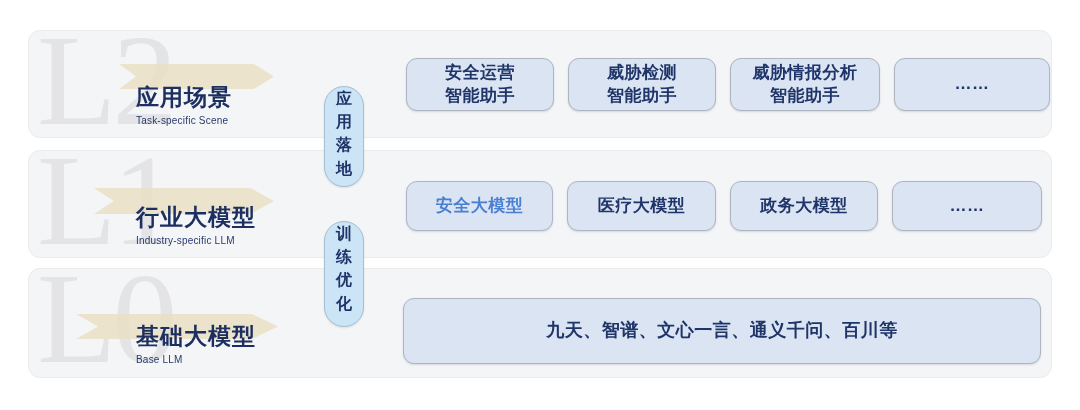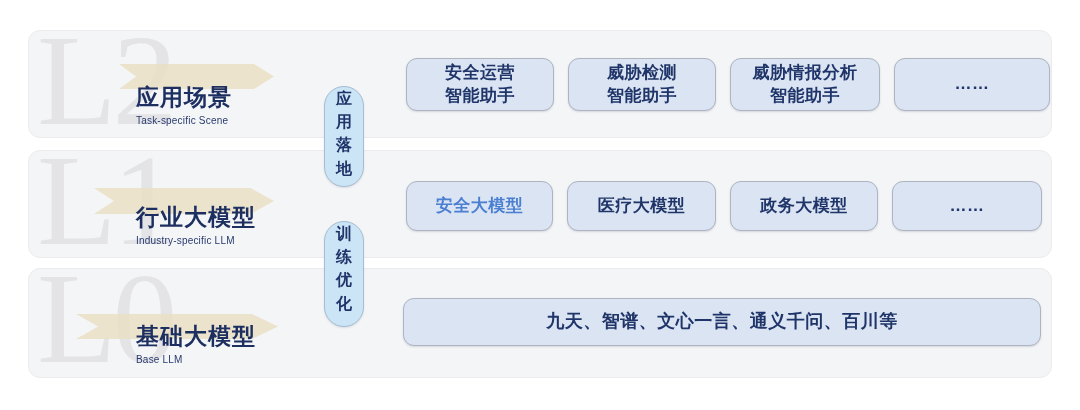--- a/index.html
+++ b/index.html
@@ -82,21 +82,21 @@
   
   .box-row {
     position: absolute;
     display: flex;
     gap: 14px;
     z-index: 2;
     border-radius: 25px;
   }
   #panel-l2 .box-row { left: 377px; top: 27px; height: 53px; }
   #panel-l1 .box-row { left: 377px; top: 30px; height: 50px; }
-  #panel-l0 .box-row { left: 374px; top: 29px; height: 48px; }
+  #panel-l0 .box-row { left: 374px; top: 29px; height: 66px; }
 
   .item-box {
     height: 100%;
     display: flex;
     flex-direction: column;
     align-items: center;
     justify-content: center;
     background: #dbe4f3;
     border: 1px solid #aeb4c0;
     border-radius: 11px;

